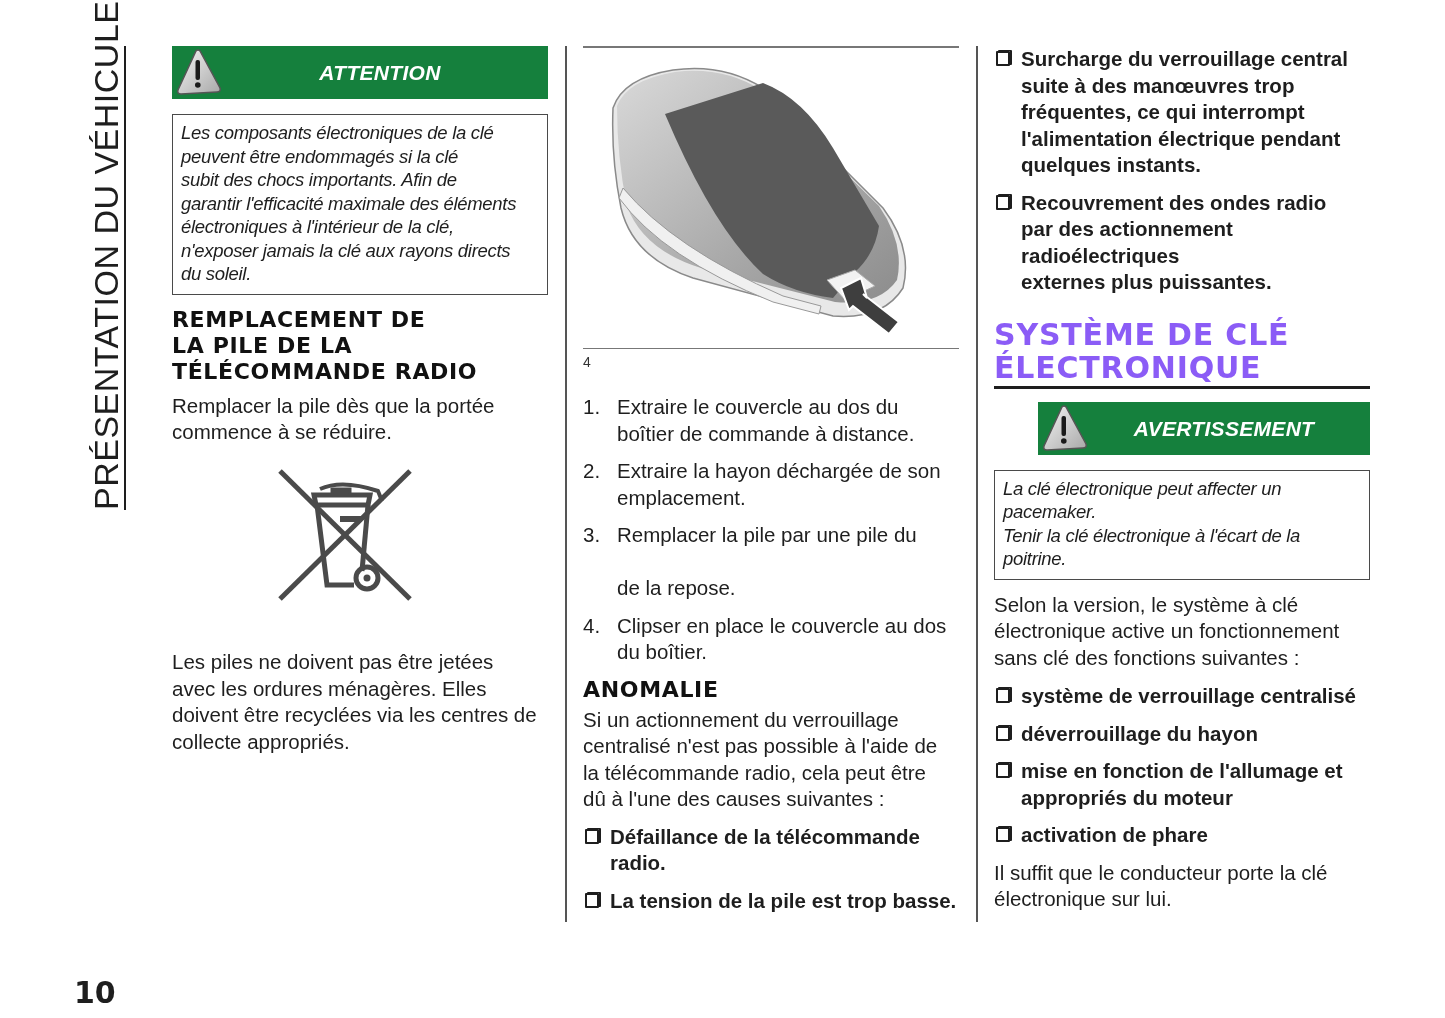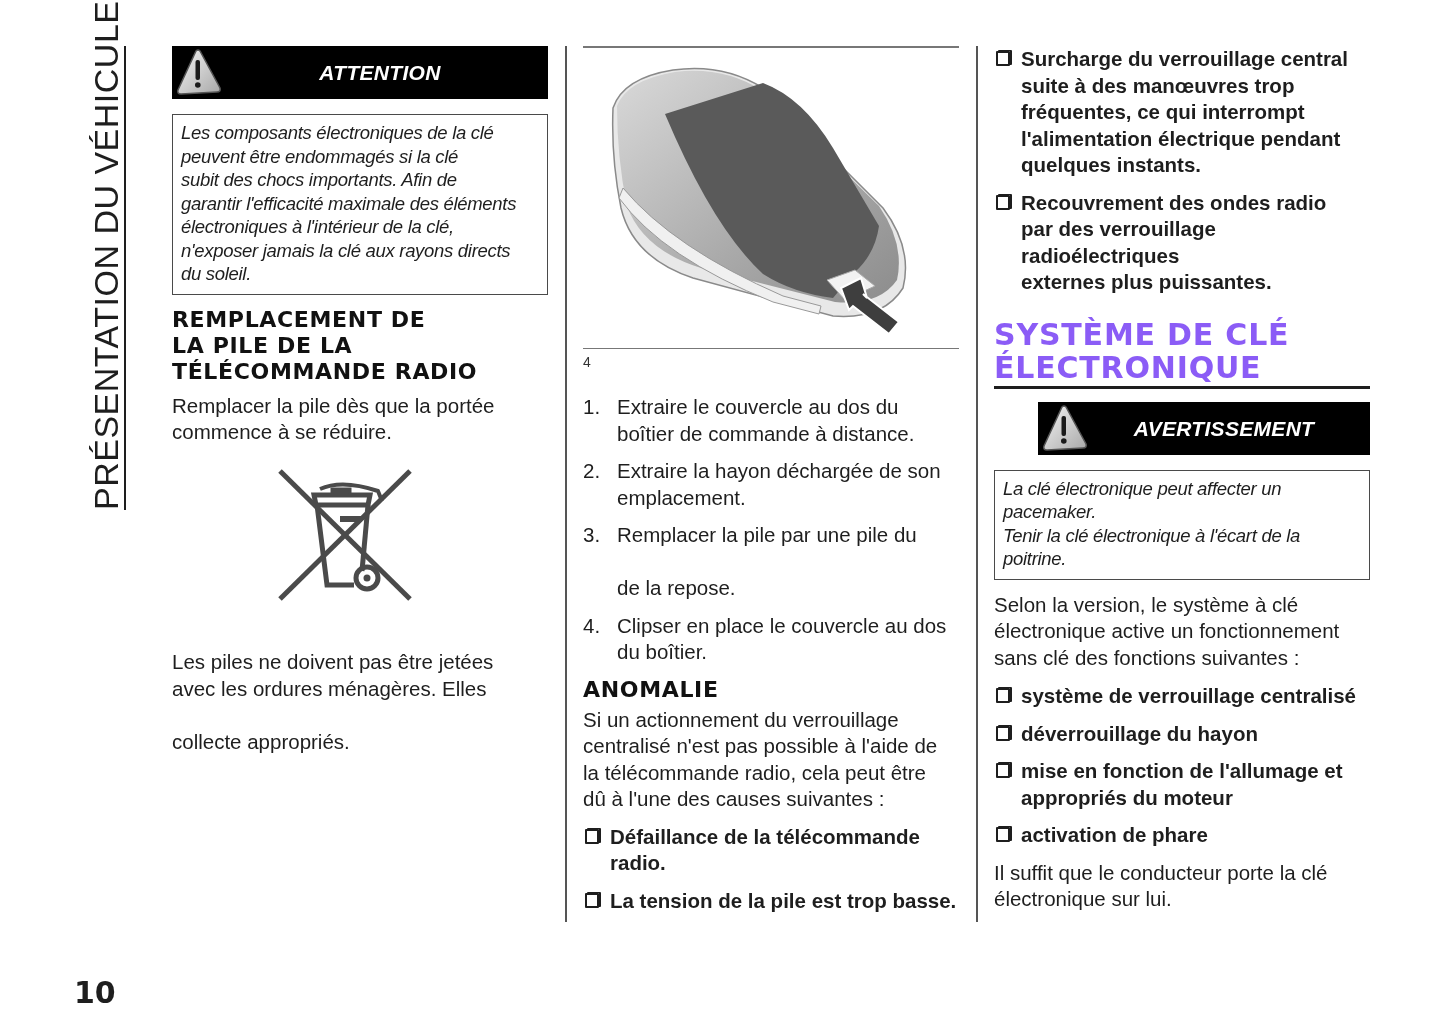--- a/index.html
+++ b/index.html
@@ -15,21 +15,21 @@
 
   .page-num { position:absolute; left:74px; top:975px; font-size:30px; font-weight:bold;
     font-family:"DejaVu Sans", sans-serif; color:#1e1e1e; }
 
   .col { position:absolute; top:40px; }
   .col1 { left:172px; width:376px; }
   .col2 { left:583px; width:376px; }
   .col3 { left:994px; width:376px; }
   .vrule { position:absolute; width:1.5px; background:#555; }
 
-  .warn-bar { height:53px; background:#000000; position:relative; }
+  .warn-bar { height:53px; background:#15803d; position:relative; }
   .warn-bar .tri { position:absolute; left:4px; top:2px; width:48px; height:48px; }
   .warn-bar .label { position:absolute; left:0; right:0; top:0; line-height:53px; text-align:center;
     padding-left:40px; box-sizing:border-box;
     color:#ffffff; font-weight:bold; font-style:italic; font-size:21px; letter-spacing:0.3px; }
 
   .warn-box { border:1.5px solid #4a4a4a; padding:6px 8px 8px 8px; margin-top:15px;
     font-style:italic; font-size:18.5px; line-height:23.5px; color:#1e1e1e; letter-spacing:-0.3px; }
 
   .h-block { font-family:"DejaVu Sans", sans-serif; font-weight:bold; text-transform:uppercase;
     font-size:21px; line-height:26px; letter-spacing:0.6px; color:#111; transform:scaleX(1.05); transform-origin:0 0; }
@@ -106,21 +106,21 @@
       <circle cx="95" cy="115" r="11" stroke-width="5"></circle>
       <circle cx="95" cy="115" r="3.5" fill="#4a4a4a" stroke="none"></circle>
       <line x1="8" y1="8" x2="138" y2="136" stroke-width="5"></line>
       <line x1="138" y1="8" x2="8" y2="136" stroke-width="5"></line>
     </g>
   </svg>
 
   <p class="body" style="position:absolute; top:609px; left:0; width:380px;">
     <span>Les piles ne doivent pas être jetées</span><br>
     <span>avec les ordures ménagères. Elles</span><br>
-    <br>
+    <span>doivent être recyclées via les centres de</span><br>
     <span>collecte appropriés.</span>
   </p>
 </div>
 
 <div class="vrule" style="left:565px; top:46px; height:876px;"></div>
 
 <div class="col col2">
   <div class="fig-rule" style="margin-top:6px;"></div>
   <svg viewBox="0 0 376 300" style="display:block; width:376px; height:300px;">
     <defs>
@@ -192,21 +192,21 @@
       <span class="box"></span>
       <span>Surcharge du verrouillage central</span><br>
       <span>suite à des manœuvres trop</span><br>
       <span>fréquentes, ce qui interrompt</span><br>
       <span>l'alimentation électrique pendant</span><br>
       <span>quelques instants.</span>
     </li>
     <li>
       <span class="box"></span>
       <span>Recouvrement des ondes radio</span><br>
-      <span>par des verrouillage radioélectriques</span><br>
+      <span>par des actionnement radioélectriques</span><br>
       <span>externes plus puissantes.</span>
     </li>
   </ul>
 
   <div class="h-big" style="margin-top:22px;">
     <div>SYSTÈME DE CLÉ</div>
     <div>ÉLECTRONIQUE</div>
   </div>
   <div class="h-rule" style="margin-top:2px;"></div>
 

